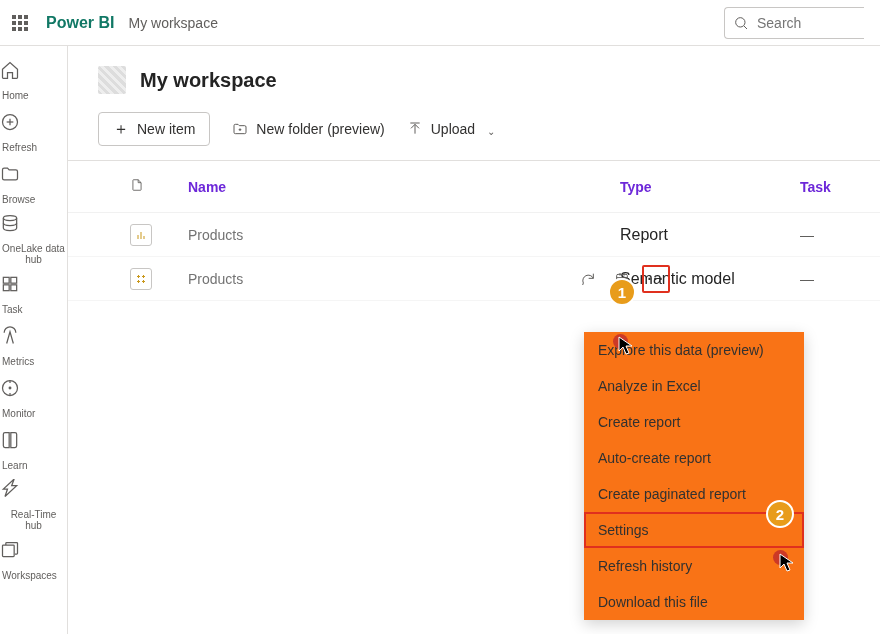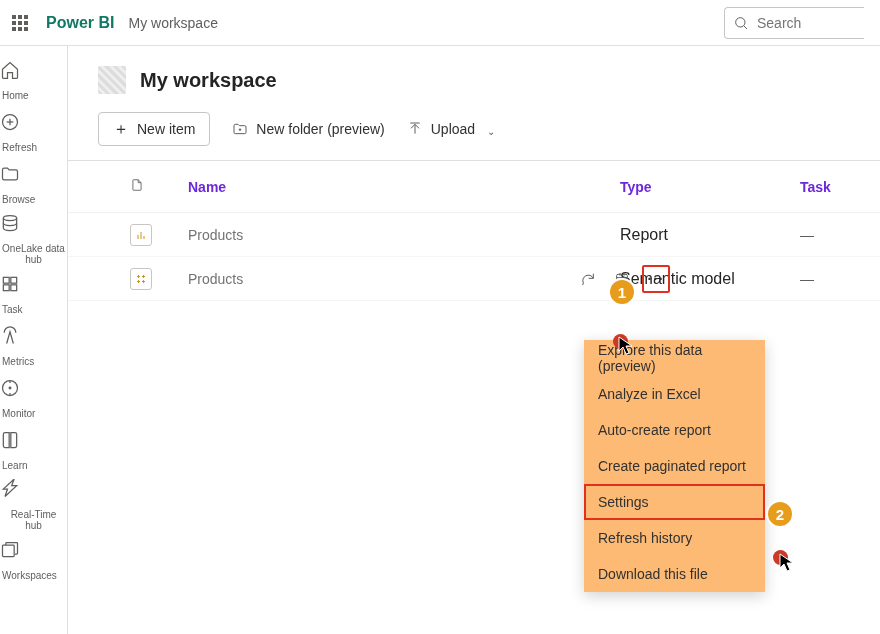--- a/index.html
+++ b/index.html
@@ -59,21 +59,21 @@
 
   
   .badge { position: absolute; width: 28px; height: 28px; border-radius: 50%; background: #e89c1b; border: 2px solid #fff; display: flex; align-items: center; justify-content: center; color: #fff; font-weight: 600; font-size: 15px; z-index: 50; }
   .red-dot { position: absolute; width: 15px; height: 15px; border-radius: 50%; background: #cc3926; z-index: 48; }
 
   
   .cursor { position: absolute; z-index: 60; }
   .cursor svg { width: 16px; height: 20px; }
 
   
-  .ctx-menu { position: absolute; top: 340px; left: 584px; width: 181px; background: #fdba74; box-shadow: 0 4px 14px rgba(0,0,0,0.18); z-index: 40; }
+  .ctx-menu { position: absolute; top: 332px; left: 584px; width: 220px; background: #f97316; box-shadow: 0 4px 14px rgba(0,0,0,0.18); z-index: 40; }
   .ctx-item { height: 36px; display: flex; align-items: center; padding: 0 14px; font-size: 14px; cursor: pointer; }
   .ctx-item.highlight { outline: 2.5px solid #e0301e; outline-offset: -2px; }
 
 </style>
 </head>
 <body>
 
 <div class="topbar">
   <div class="waffle">
       <span></span>
@@ -257,20 +257,21 @@
           <span class="more-dots">···</span>
         </div>
       </div>
     </div>
   </div>
 </div>
 
 <div class="ctx-menu">
   <div class="ctx-item">Explore this data (preview)</div>
   <div class="ctx-item">Analyze in Excel</div>
+  <div class="ctx-item">Create report</div>
   <div class="ctx-item">Auto-create report</div>
   <div class="ctx-item">Create paginated report</div>
   <div class="ctx-item highlight">Settings</div>
   <div class="ctx-item">Refresh history</div>
   <div class="ctx-item">Download this file</div>
 </div>
 
 <div class="badge" style="top:278px; left:608px;">1</div>
 <div class="red-dot" style="top:334px; left:613px;"></div>
 <div class="cursor" style="top:336px; left:618px;">

